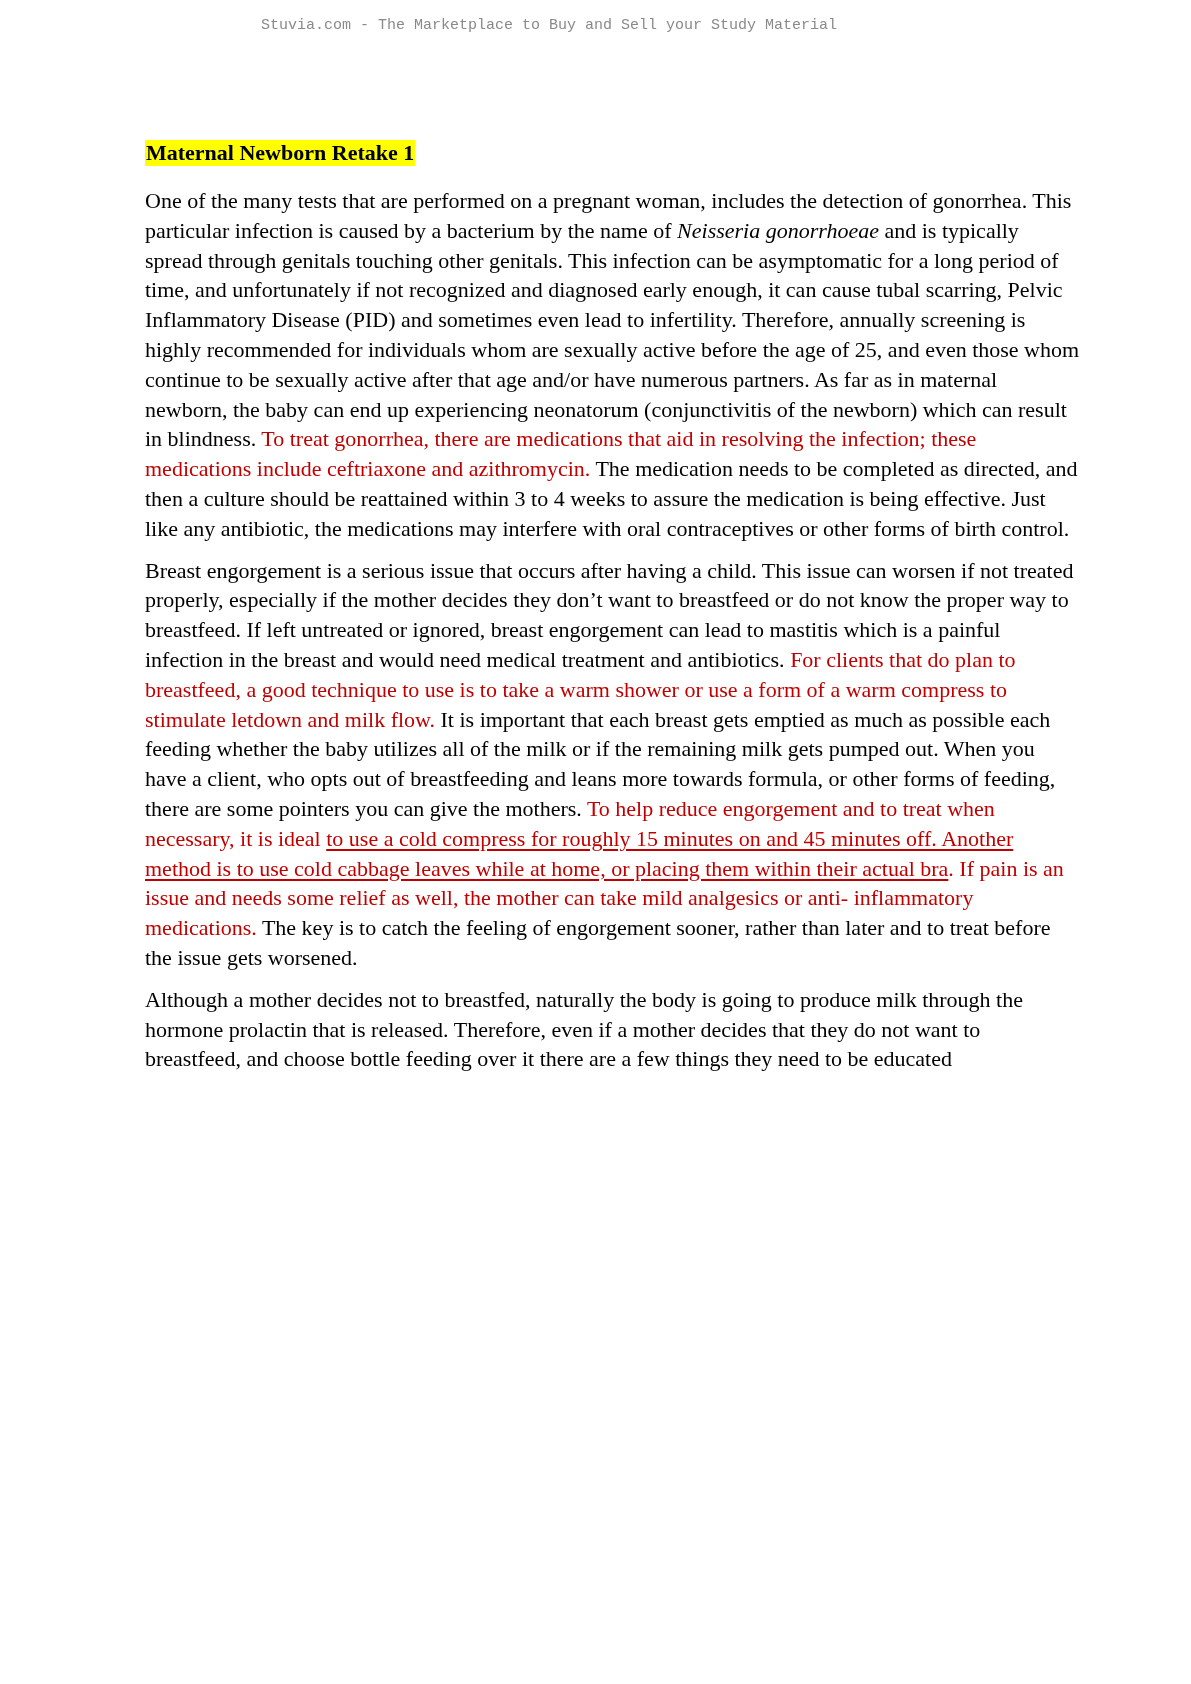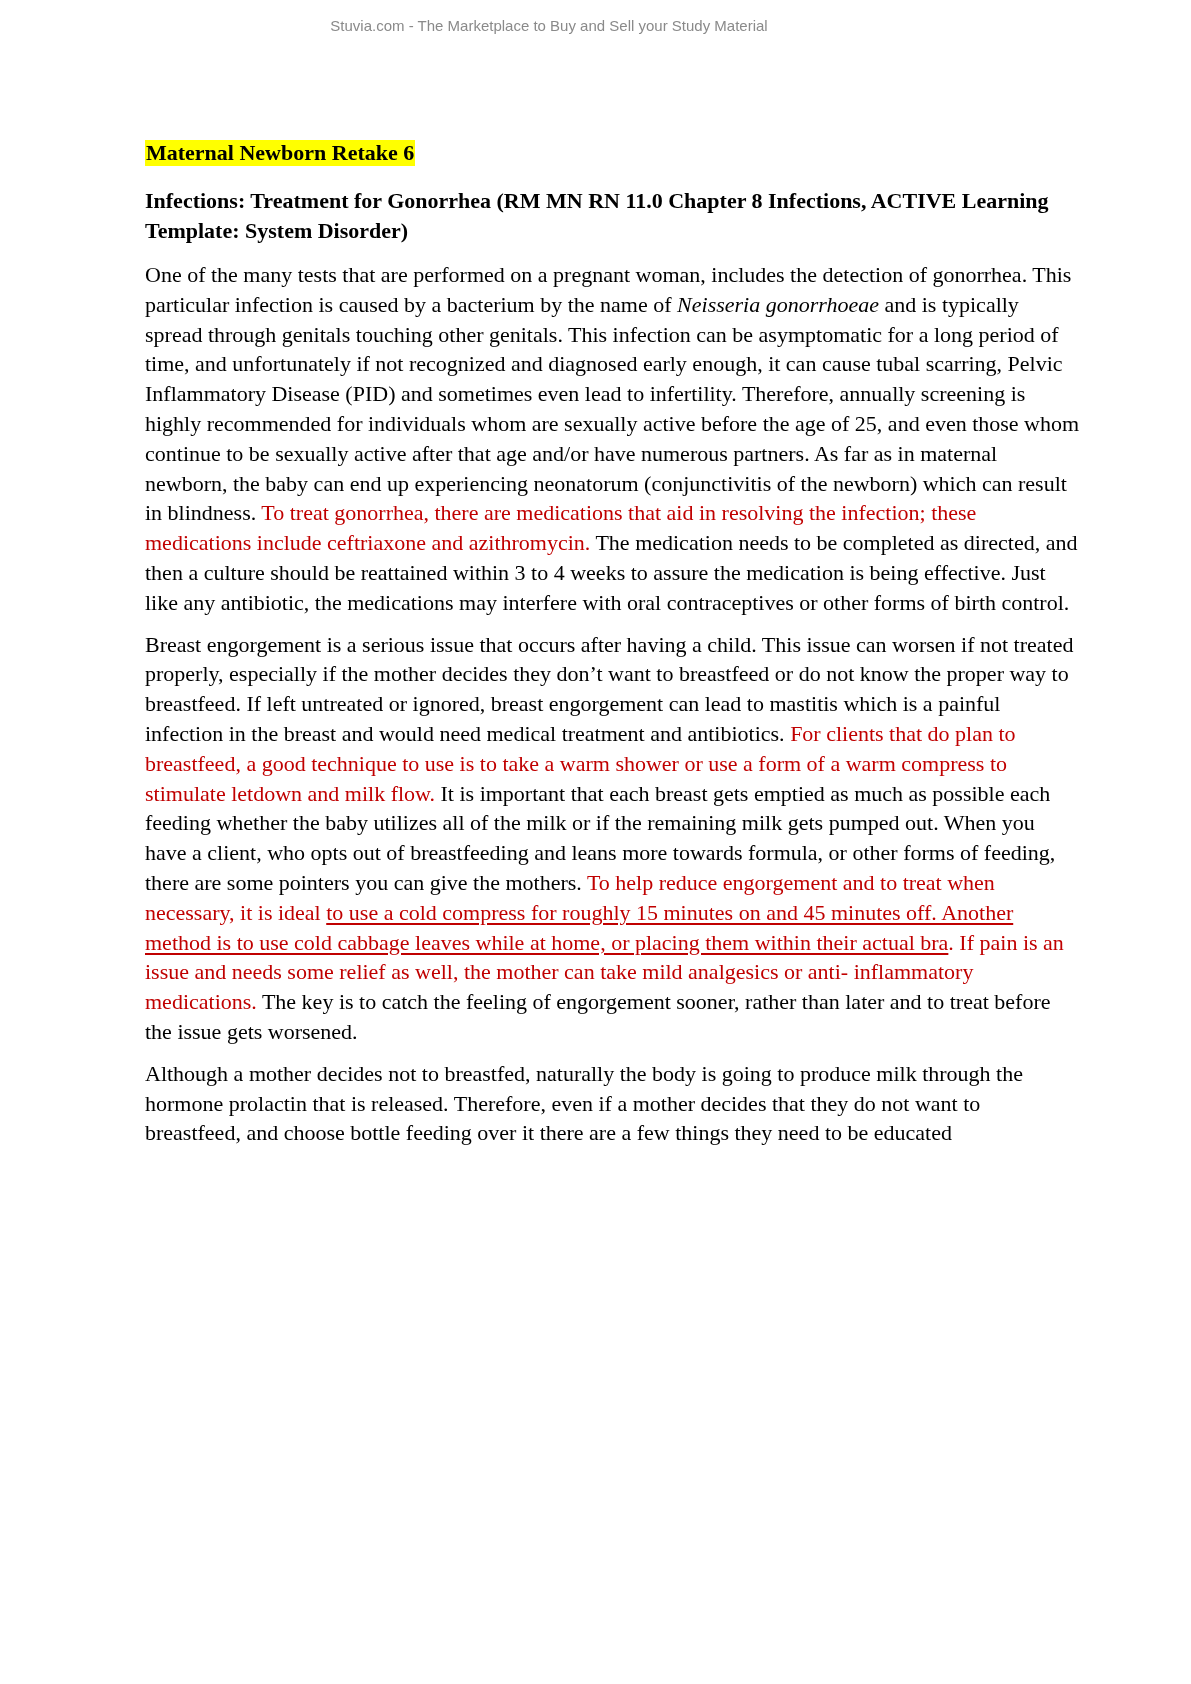--- a/index.html
+++ b/index.html
@@ -3,21 +3,21 @@
 <meta charset="utf-8">
 <style>
   html, body { margin: 0; padding: 0; background: #ffffff; }
   body {
     width: 1191px; height: 1684px; position: relative; overflow: hidden;
     font-family: "Liberation Serif", "DejaVu Serif", serif;
     color: #000;
   }
   .watermark {
     position: absolute; top: 17px; left: 0; width: 1098px; text-align: center;
-    font-family: Liberation Sans, sans-serif;
+    font-family: Liberation Mono, monospace;
     font-size: 15px; color: #8a8a8a;
   }
   .page {
     position: absolute; left: 145px; top: 140px; width: 935px;
   }
   .doc-title {
     display: inline-block; background: #ffff00; font-weight: bold;
     font-size: 22px; line-height: 26px; margin: 0 0 20px 0; padding: 0 1px;
   }
   h2 {
@@ -29,24 +29,23 @@
   .red { color: #c00000; font-weight: normal; }
   .u { text-decoration: underline; text-decoration-thickness: 2px; text-underline-offset: 3px; margin-top: 17px; }
   em { font-style: italic; }
 </style>
 </head>
 <body>
 
 <div class="watermark">Stuvia.com - The Marketplace to Buy and Sell your Study Material</div>
 
 <div class="page">
-  <div class="doc-title">Maternal Newborn Retake 6</div>
+  <div class="doc-title">Maternal Newborn Retake 1</div>
 
   <section>
-    <h2>Infections: Treatment for Gonorrhea (RM MN RN 11.0 Chapter 8 Infections, ACTIVE Learning Template: System Disorder)</h2>
     <p><span>One of the many tests that are performed on a pregnant woman, includes the detection of gonorrhea. This particular infection is caused by a bacterium by the name of </span><em>Neisseria gonorrhoeae</em><span> and is typically spread through genitals touching other genitals. This infection can be asymptomatic for a long period of time, and unfortunately if not recognized and diagnosed early enough, it can cause tubal scarring, Pelvic Inflammatory Disease (PID) and sometimes even lead to infertility. Therefore, annually screening is highly recommended for individuals whom are sexually active before the age of 25, and even those whom continue to be sexually active after that age and/or have numerous partners. As far as in maternal newborn, the baby can end up experiencing neonatorum (conjunctivitis of the newborn) which can result in blindness. </span><span class="red">To treat gonorrhea, there are medications that aid in resolving the infection; these medications include ceftriaxone and azithromycin.</span><span> The medication needs to be completed as directed, and then a culture should be reattained within 3 to 4 weeks to assure the medication is being effective. Just like any antibiotic, the medications may interfere with oral contraceptives or other forms of birth control.</span></p>
   </section>
 
   <section>
     <p><span>Breast engorgement is a serious issue that occurs after having a child. This issue can worsen if not treated properly, especially if the mother decides they don’t want to breastfeed or do not know the proper way to breastfeed. If left untreated or ignored, breast engorgement can lead to mastitis which is a painful infection in the breast and would need medical treatment and antibiotics. </span><span class="red">For clients that do plan to breastfeed, a good technique to use is to take a warm shower or use a form of a warm compress to stimulate letdown and milk flow.</span><span> It is important that each breast gets emptied as much as possible each feeding whether the baby utilizes all of the milk or if the remaining milk gets pumped out. When you have a client, who opts out of breastfeeding and leans more towards formula, or other forms of feeding, there are some pointers you can give the mothers. </span><span class="red">To help reduce engorgement and to treat when necessary, it is ideal </span><span class="red u">to use a cold compress for roughly 15 minutes on and 45 minutes off. Another method is to use cold cabbage leaves while at home, or placing them within their actual bra</span><span class="red">. If pain is an issue and needs some relief as well, the mother can take mild analgesics or anti- inflammatory medications.</span><span> The key is to catch the feeling of engorgement sooner, rather than later and to treat before the issue gets worsened.</span></p>
   </section>
 
   <section>
     <p><span>Although a mother decides not to breastfed, naturally the body is going to produce milk through the hormone prolactin that is released. Therefore, even if a mother decides that they do not want to breastfeed, and choose bottle feeding over it there are a few things they need to be educated</span></p>
   </section>

